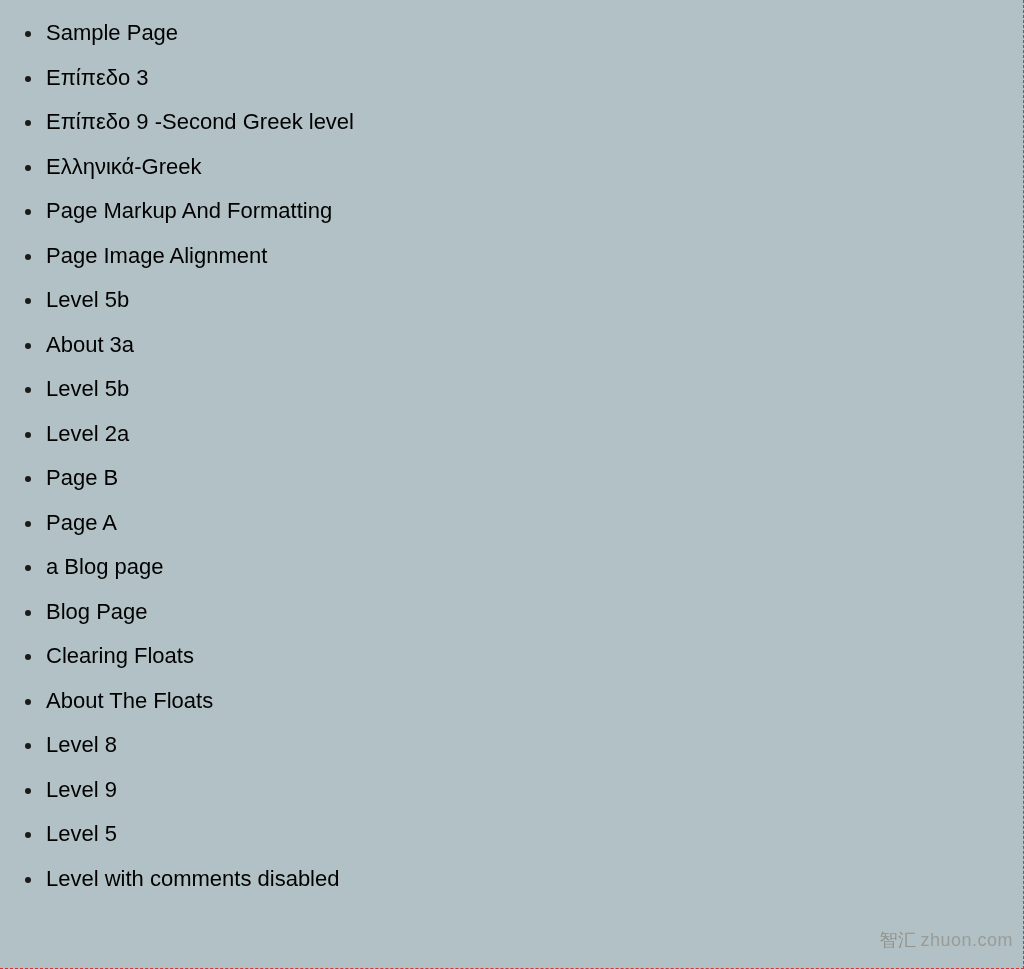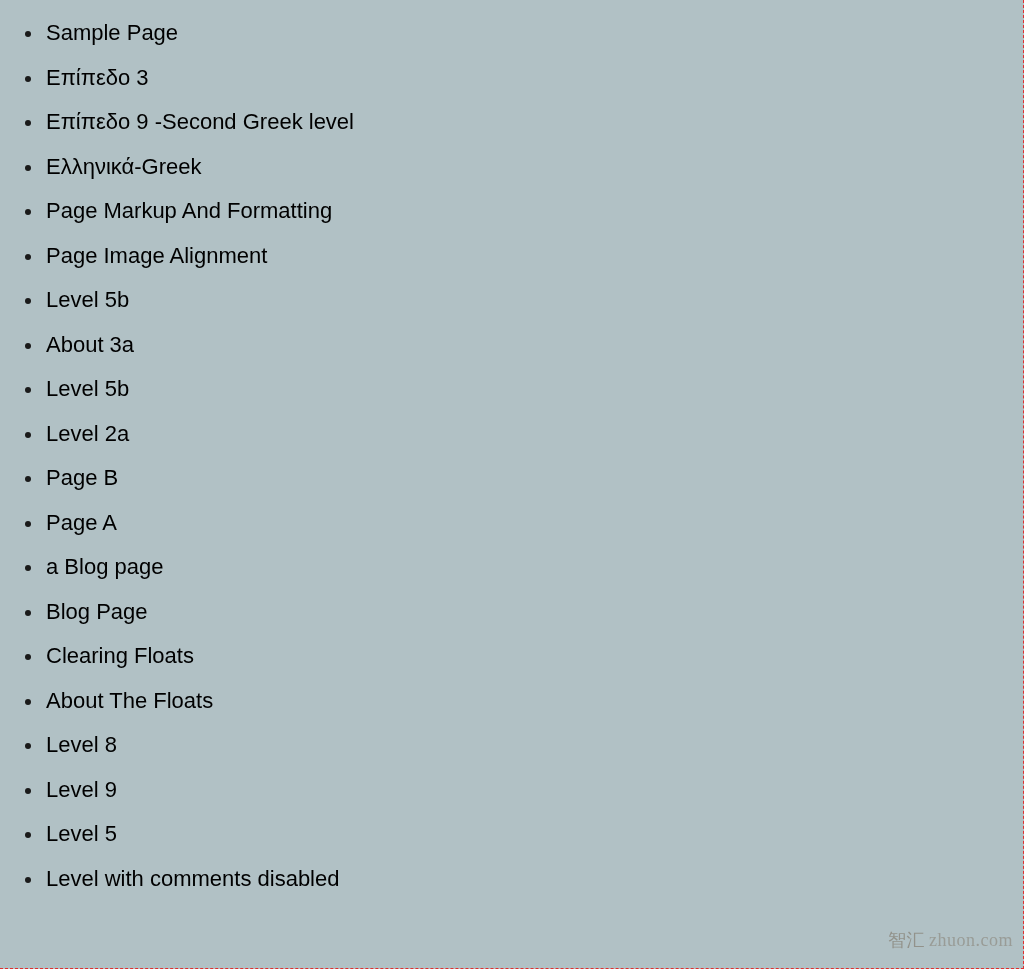--- a/index.html
+++ b/index.html
@@ -48,21 +48,20 @@
       font-family: "Microsoft YaHei", "PingFang SC", sans-serif;
       letter-spacing: 0.5px;
       pointer-events: none;
     }
     .watermark .zh {
       color: rgba(125, 115, 100, 0.6);
     }
     .watermark .domain {
       color: rgba(130, 120, 105, 0.5);
       margin-left: 4px;
-      font-family: Liberation Serif, serif;
     }
   </style>
 </head>
 <body>
 
 <ul class="page-list">
   <li><a>Sample Page</a></li>
   <li><a>Επίπεδο 3</a></li>
   <li><a>Επίπεδο 9 -Second Greek level</a></li>
   <li><a>Ελληνικά-Greek</a></li>

